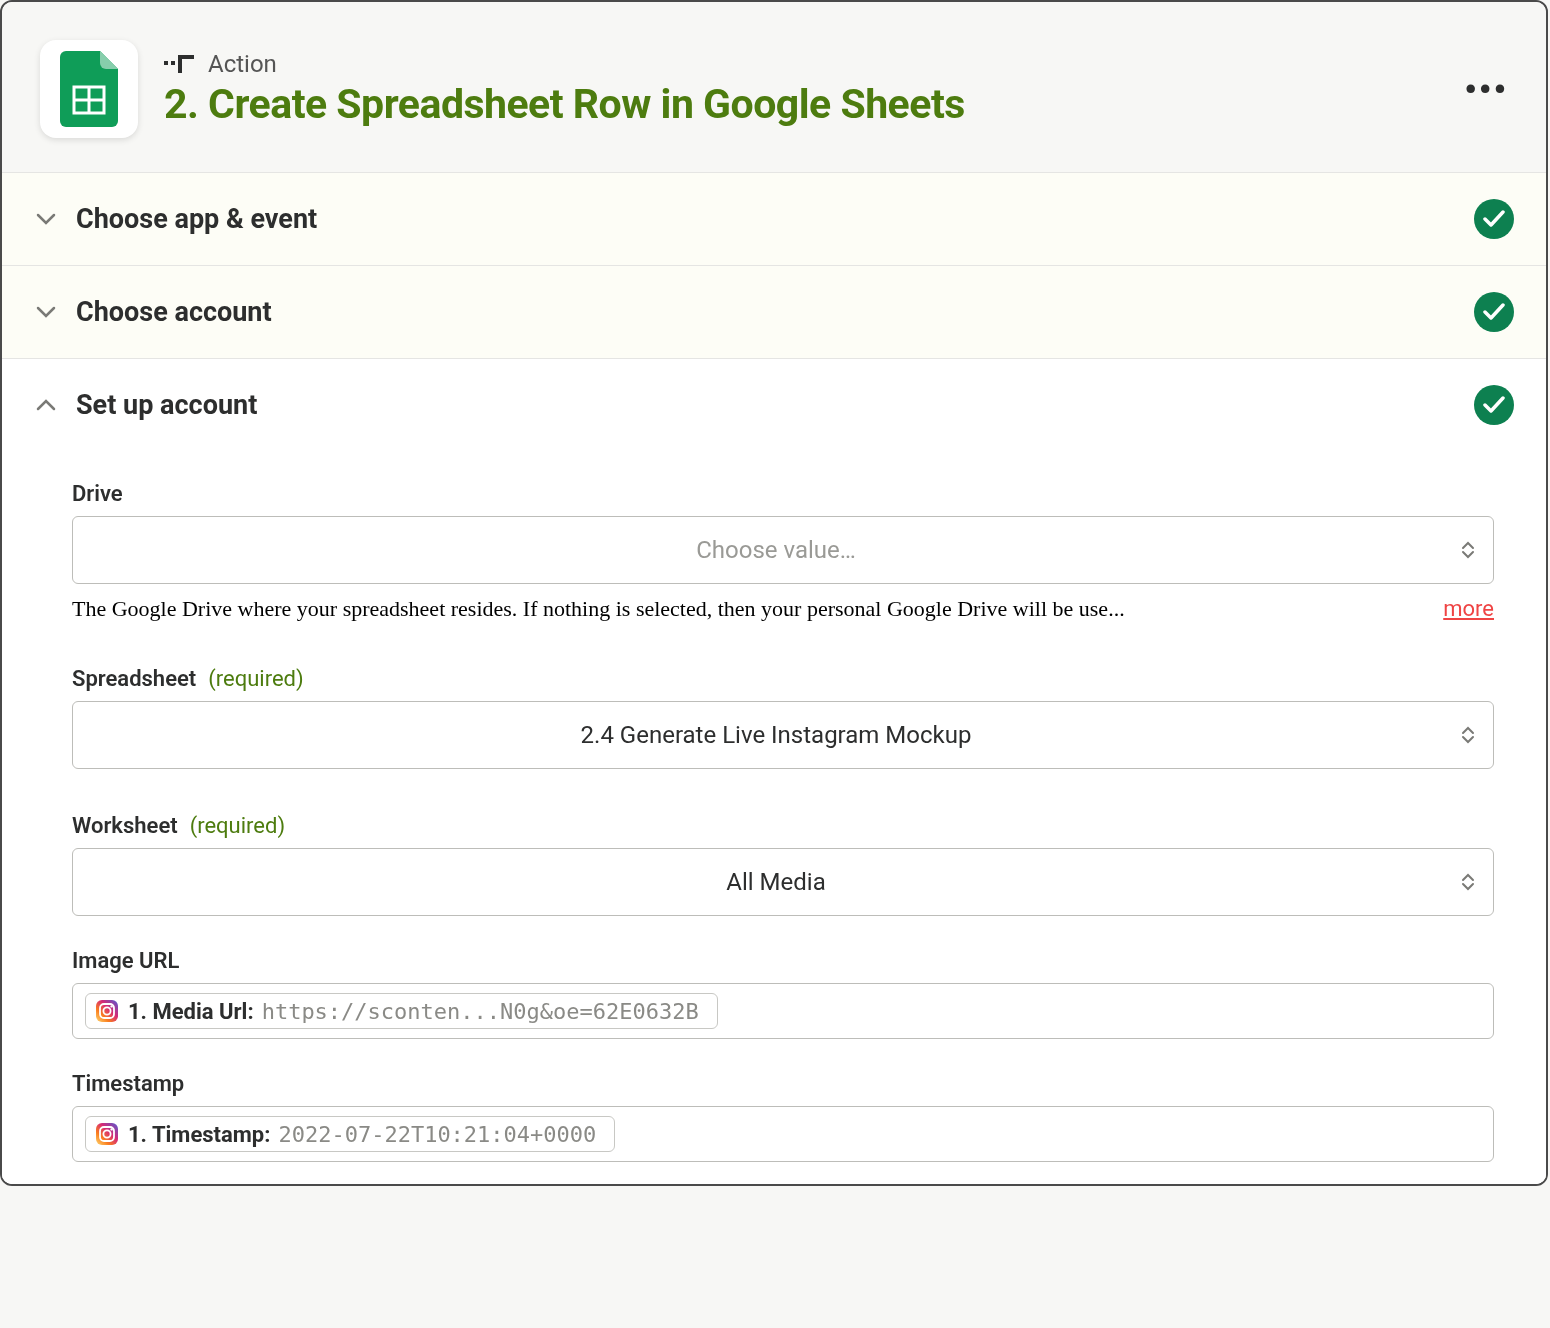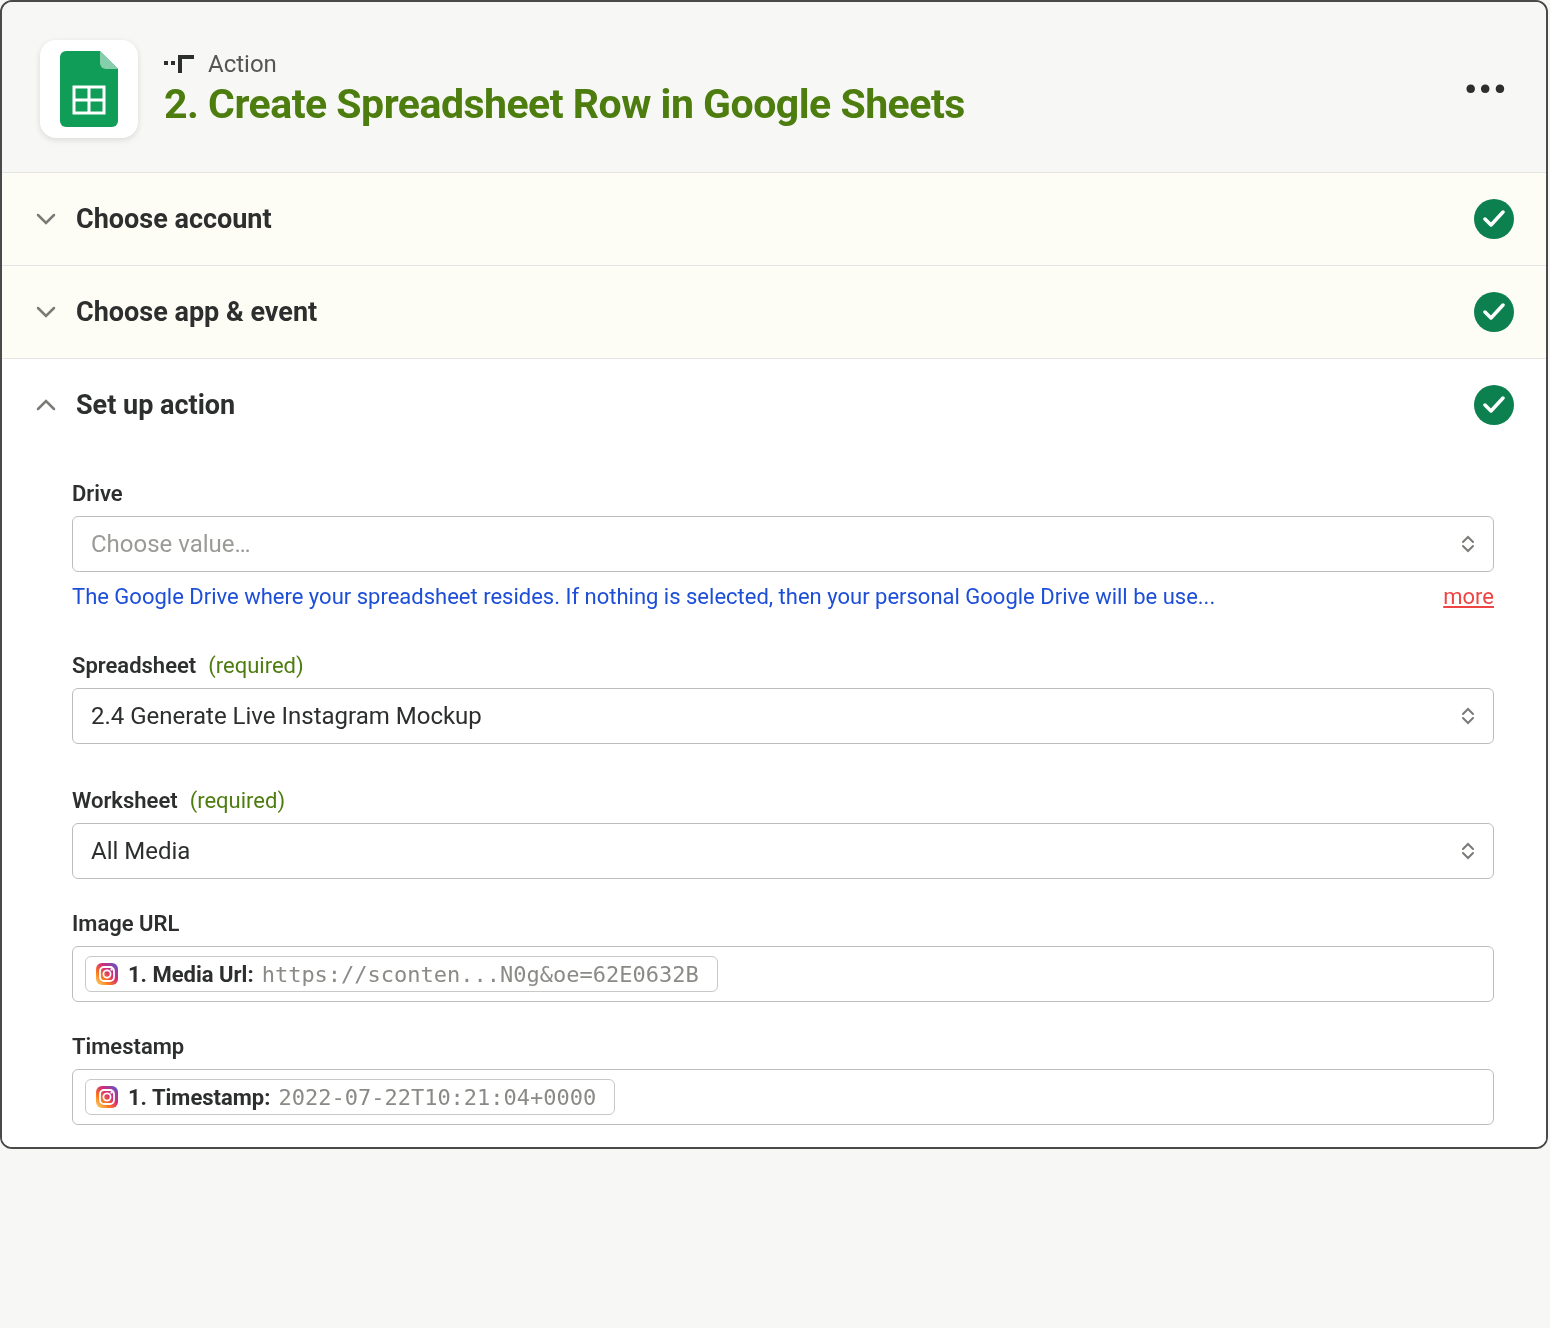--- a/index.html
+++ b/index.html
@@ -118,27 +118,28 @@
   }
   .field-req {
     font-size: 22px;
     color: #4d7c0f;
     font-weight: 400;
     margin-top: 12px;
   }
   .select-box {
     border: 1px solid #bdbdb9;
     border-radius: 6px;
-    height: 56px;
+    height: 68px;
     display: flex;
     align-items: center;
     padding: 0 18px;
     background: #fff;
     cursor: pointer;
     position: relative;
+    text-align: center;
   }
   .select-box .value {
     flex: 1;
     font-size: 24px;
     color: #2d2e2e;
     white-space: nowrap;
     overflow: hidden;
     text-overflow: ellipsis;
   }
   .select-box .placeholder {
@@ -152,24 +153,25 @@
   }
   .helper-row {
     display: flex;
     align-items: baseline;
     gap: 14px;
     margin-top: 12px;
   }
   .helper-text {
     flex: 1;
     font-size: 22px;
-    color: #1d4ed8;
+    color: #000000;
     white-space: nowrap;
     overflow: hidden;
     text-overflow: ellipsis;
+    font-family: Liberation Serif, serif;
   }
   .more-link {
     font-size: 22px;
     color: #ef4444;
     text-decoration: underline;
     cursor: pointer;
   }
 
   .input-box {
     border: 1px solid #bdbdb9;
@@ -234,53 +236,53 @@
     <div class="more-btn">•••</div>
   </div>
 
   <div class="section">
     <div class="section-hdr">
       <span class="chev">
         <svg width="20" height="12" viewBox="0 0 20 12">
             <path d="M2 2 L10 10 L18 2" stroke="#7a7a76" stroke-width="2.5" fill="none" stroke-linecap="round"></path>
           </svg>
       </span>
-      <div class="section-title">Choose account</div>
+      <div class="section-title">Choose app &amp; event</div>
       <div class="check-badge">
         <svg width="22" height="18" viewBox="0 0 22 18">
             <path d="M2 9 L8 15 L20 2" stroke="#fff" stroke-width="3.5" fill="none" stroke-linecap="round" stroke-linejoin="round"></path>
           </svg>
       </div>
     </div>
   </div>
 
   <div class="section">
     <div class="section-hdr">
       <span class="chev">
         <svg width="20" height="12" viewBox="0 0 20 12">
             <path d="M2 2 L10 10 L18 2" stroke="#7a7a76" stroke-width="2.5" fill="none" stroke-linecap="round"></path>
           </svg>
       </span>
-      <div class="section-title">Choose app &amp; event</div>
+      <div class="section-title">Choose account</div>
       <div class="check-badge">
         <svg width="22" height="18" viewBox="0 0 22 18">
             <path d="M2 9 L8 15 L20 2" stroke="#fff" stroke-width="3.5" fill="none" stroke-linecap="round" stroke-linejoin="round"></path>
           </svg>
       </div>
     </div>
   </div>
 
   <div class="section" style="background:#fff;">
     <div class="section-hdr" style="background:#fff;">
       <span class="chev">
         <svg width="20" height="12" viewBox="0 0 20 12">
             <path d="M2 10 L10 2 L18 10" stroke="#7a7a76" stroke-width="2.5" fill="none" stroke-linecap="round"></path>
           </svg>
       </span>
-      <div class="section-title">Set up action</div>
+      <div class="section-title">Set up account</div>
       <div class="check-badge">
         <svg width="22" height="18" viewBox="0 0 22 18">
             <path d="M2 9 L8 15 L20 2" stroke="#fff" stroke-width="3.5" fill="none" stroke-linecap="round" stroke-linejoin="round"></path>
           </svg>
       </div>
     </div>
 
     <div class="section-body">
 
       <div class="field">

